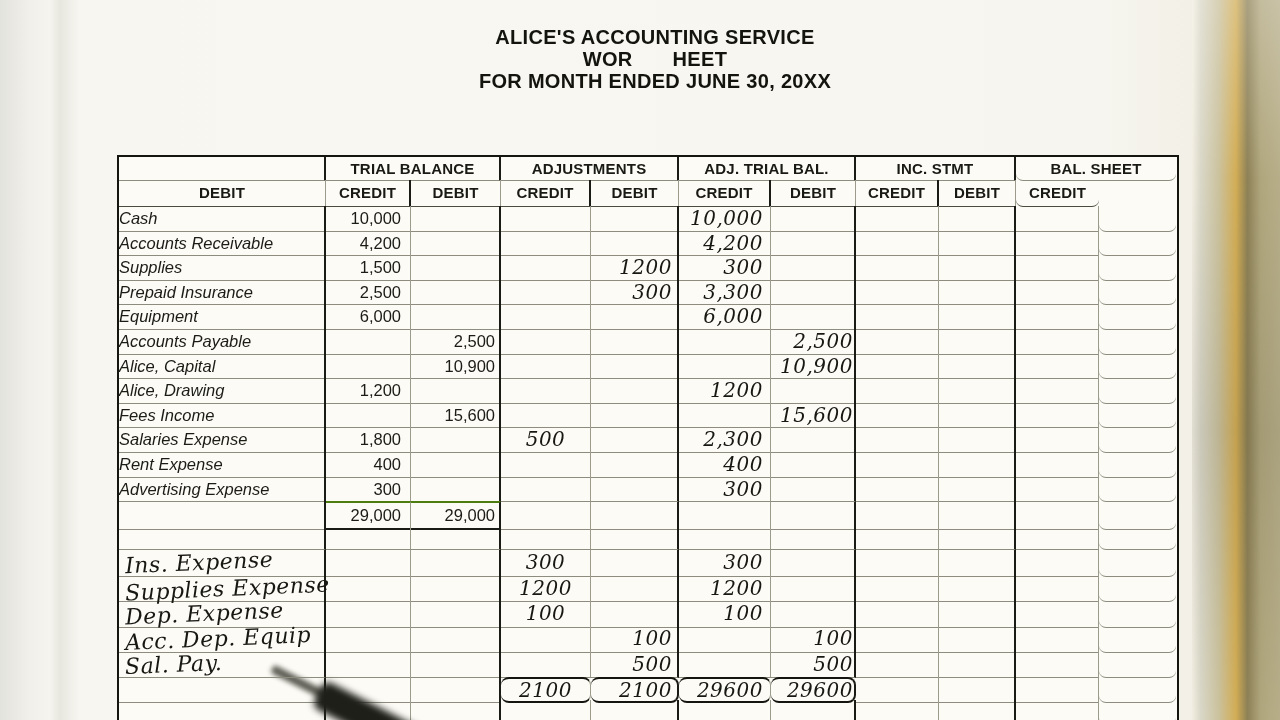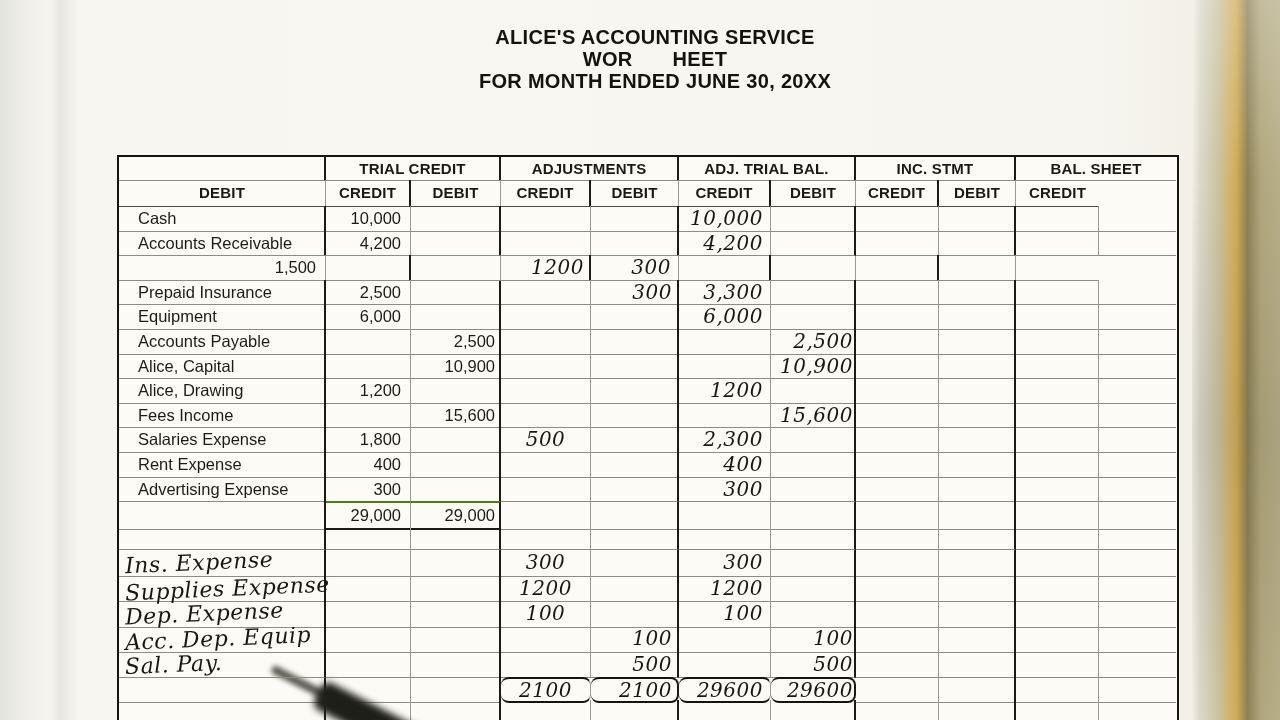--- a/index.html
+++ b/index.html
@@ -30,31 +30,31 @@
     position:absolute;left:117px;top:155px;width:1062px;
     background:#fcfbf5;border:2.5px solid #15150f;box-sizing:border-box;
   }
   .row{display:grid;grid-template-columns:207px 85px 90px 90px 88px 92px 85px 83px 77px 83px 77px;}
   .grow{display:grid;grid-template-columns:207px 175px 178px 177px 160px 160px;}
   .cell{
     border-right:1px solid #9b9a8b;border-bottom:1px solid #8d8c7e;
     box-sizing:border-box;position:relative;white-space:nowrap;
   }
   .hr{border-right:2px solid #1b1b15;}
-  .no-r{border-right:none;}
+  .no-r{border-right:none;border-radius:7px;}
   .h1{height:23px;line-height:23px;}
   .h2{height:26px;line-height:26px;}
   .br{height:24.6px;line-height:24.6px;}
   .hrow{height:25.4px;line-height:25.4px;}
   .btrow{height:23px;line-height:22px;}
   .trow{height:25px;line-height:25px;}
   .hd{font-weight:bold;font-size:15px;text-align:center;color:#1a1a14;letter-spacing:.2px;}
   .h2 .cell{border-bottom:1.5px solid #4a4a3e;}
   .print{font-size:16.5px;color:#1c1c16;}
-  .acct{padding-left:19px;text-align:left;}
+  .acct{padding-left:0;text-align:left;font-style:italic;}
   .num{text-align:right;padding-right:9px;}
   .tb-c.num{padding-right:4px;}
   .hand{
     font-family:"DejaVu Serif",serif;font-style:italic;
     font-size:20px;color:#181812;letter-spacing:.5px;overflow:visible;z-index:2;
   }
   .adj-d.hand{text-align:center;padding-right:0;}
   .adj-c.hand{text-align:right;padding-right:5px;}
   .atb-d.hand{text-align:right;padding-right:7px;}
   .atb-c.hand{text-align:right;padding-right:1px;}
@@ -79,21 +79,21 @@
     <span>WOR</span>
     <span>HEET</span>
   </div>
   <div>FOR MONTH ENDED JUNE 30, 20XX</div>
 </div>
 
 <div class="sheet">
 
   <div class="grow h1">
     <div class="cell hr"></div>
-    <div class="cell hr hd">TRIAL CREDIT</div>
+    <div class="cell hr hd">TRIAL BALANCE</div>
     <div class="cell hr hd">ADJUSTMENTS</div>
     <div class="cell hr hd">ADJ. TRIAL BAL.</div>
     <div class="cell hr hd">INC. STMT</div>
     <div class="cell no-r hd">BAL. SHEET</div>
   </div>
 
   <div class="row h2">
     <div class="cell hd">DEBIT</div>
     <div class="cell hr hd">CREDIT</div>
     <div class="cell hd">DEBIT</div>
@@ -129,20 +129,21 @@
     <div class="cell hr hand adj-c"></div>
     <div class="cell hand atb-d">4,200</div>
     <div class="cell hr hand atb-c"></div>
     <div class="cell"></div>
     <div class="cell hr"></div>
     <div class="cell"></div>
     <div class="cell no-r"></div>
   </div>
 
   <div class="row br">
+    <div class="cell hr print acct">Supplies</div>
     <div class="cell print num">1,500</div>
     <div class="cell hr print num tb-c"></div>
     <div class="cell hand adj-d"></div>
     <div class="cell hr hand adj-c">1200</div>
     <div class="cell hand atb-d">300</div>
     <div class="cell hr hand atb-c"></div>
     <div class="cell"></div>
     <div class="cell hr"></div>
     <div class="cell"></div>
     <div class="cell no-r"></div>

